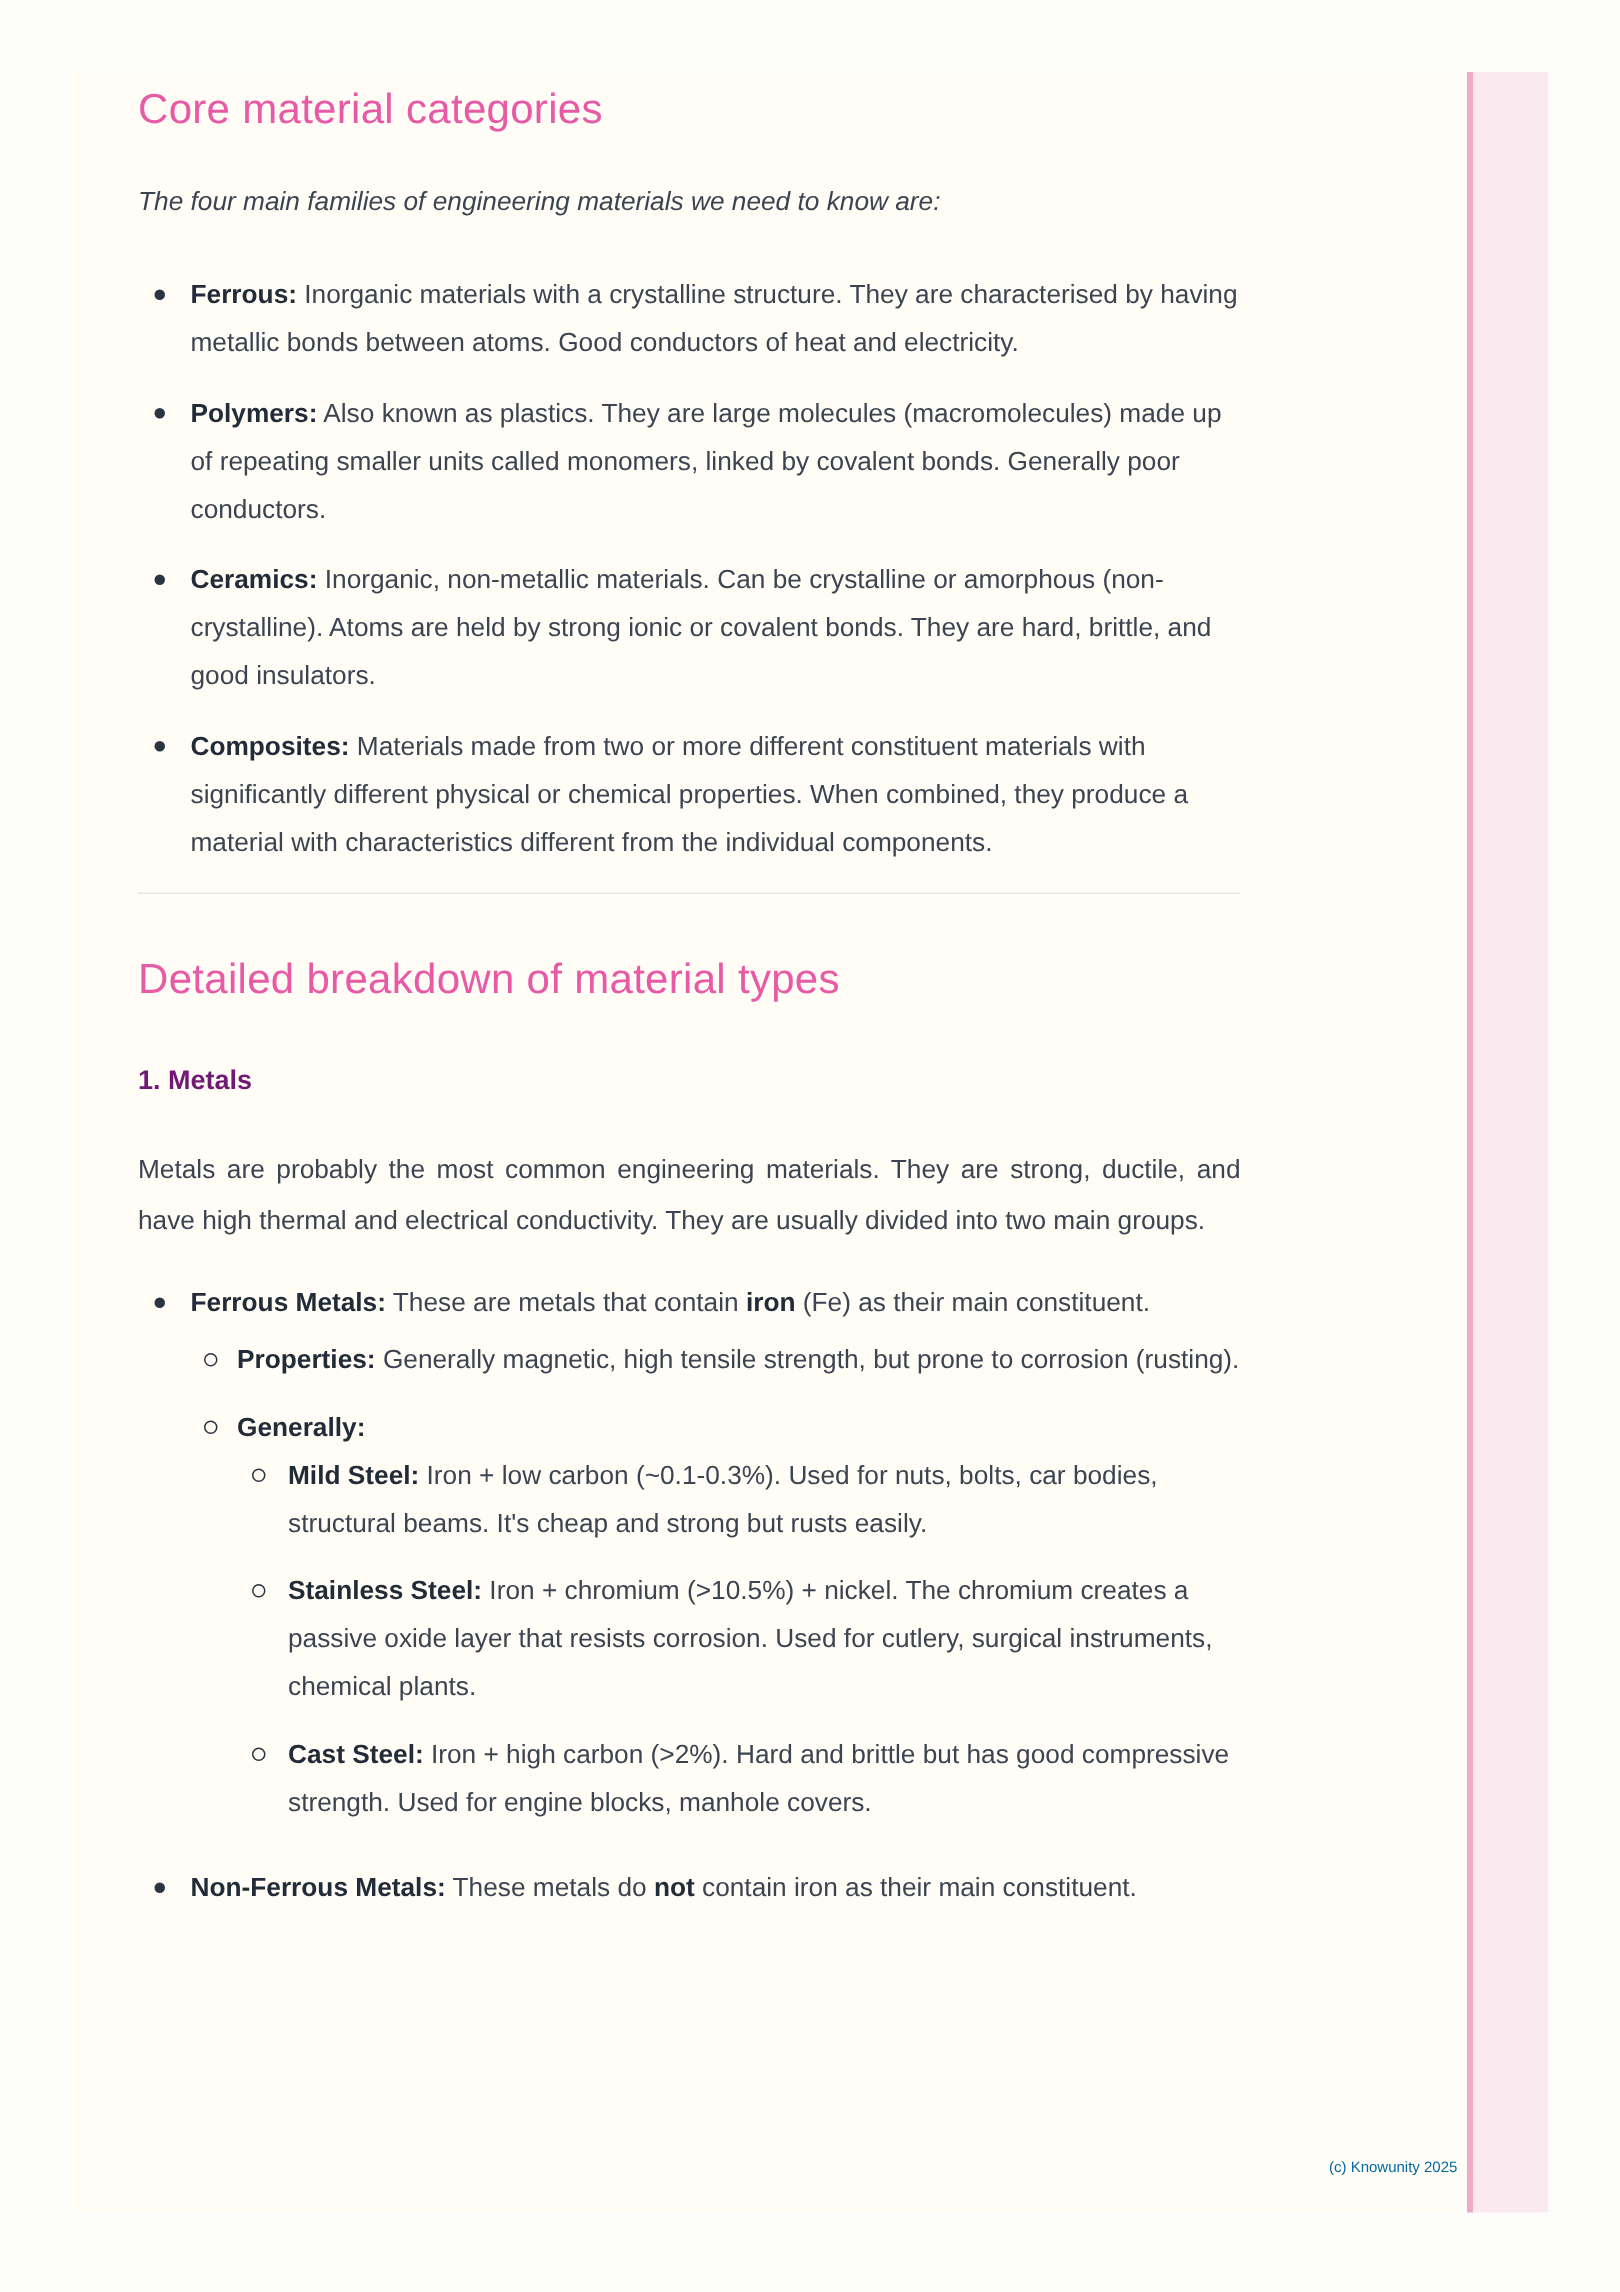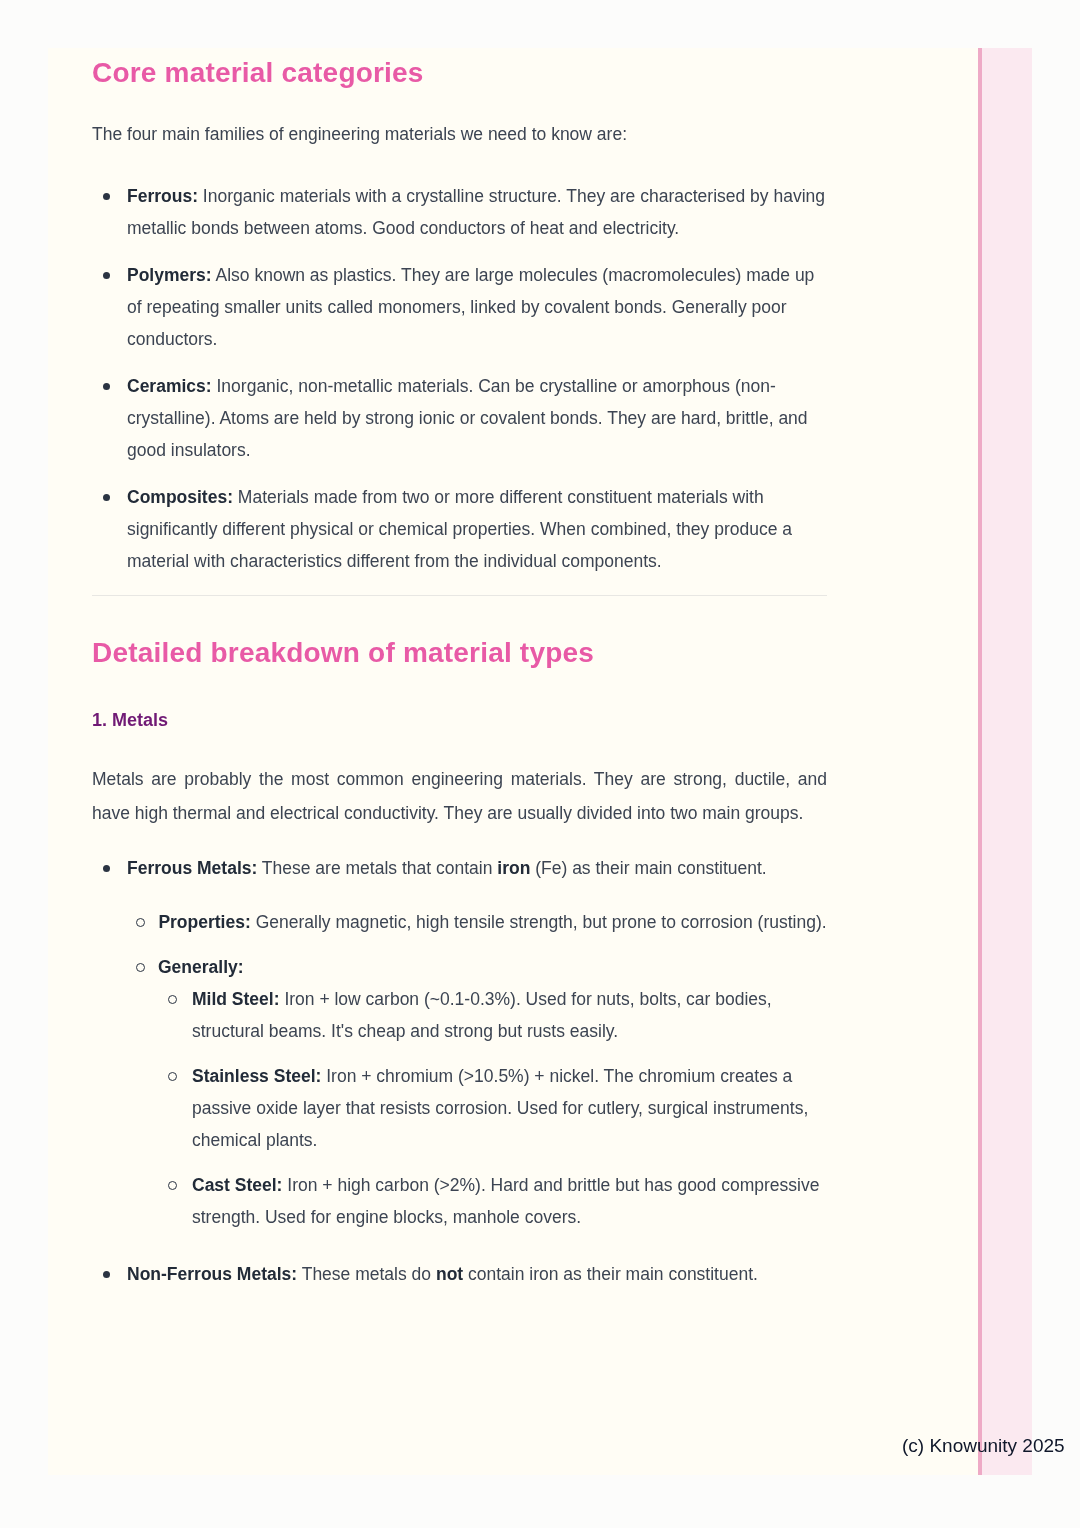--- a/index.html
+++ b/index.html
@@ -25,40 +25,40 @@
   }
   .content {
     position: absolute;
     left: 44px; top: 8px;
     width: 735px;
   }
   h2 {
     margin: 0;
     font-size: 28px;
     line-height: 34px;
-    font-weight: 700;
+    font-weight: 400;
     letter-spacing: 0.2px;
     color: #e85aa6;
   }
   h2.second { margin-top: 40px; color: #e85aa6; }
   h3 {
     margin: 36px 0 0 0;
     font-size: 18px;
     line-height: 28px;
     font-weight: 700;
     color: #701a75;
   }
   p, .row {
     font-size: 17.5px;
     line-height: 32px;
     color: #3c4452;
     margin: 0;
   }
   .b { font-weight: 700; color: #222b38; }
-  p.intro { margin: 28px 0 30px 0; }
+  p.intro { margin: 28px 0 30px 0; font-style: italic; }
   p.lead  { margin: 28px 0 0 0; line-height: 34px; text-align: justify; }
   .list-core .row { margin-bottom: 15px; }
   .row { position: relative; }
   .r1 { padding-left: 35px; }
   .r2 { padding-left: 66px; }
   .r3 { padding-left: 100px; }
   .row::before {
     content: "";
     position: absolute;
     border-radius: 50%;
@@ -71,38 +71,37 @@
   .r2::before, .r3::before {
     width: 7px; height: 7px;
     border: 1.5px solid #2b3442;
     background: transparent;
     top: 12px;
   }
   .r2::before { left: 44px; }
   .r3::before { left: 76px; }
   .justify { text-align: justify; }
   .mt-ferrous    { margin-top: 22px; }
-  .mt-sub        { margin-top: 22px; text-align: center; }
+  .mt-sub        { margin-top: 6px; }
   .mt-sub-small  { margin-top: 13px; }
   .mt-none       { margin-top: 0; }
   .mt-nonferrous { margin-top: 25px; }
   hr.divider {
     border: none;
     border-top: 1px solid #e8e7e3;
     margin: 18px 0 0 0;
     width: 100%;
   }
   .watermark {
     position: absolute;
     left: 886px; top: 1437px;
-    font-size: 19px;
+    font-size: 10px;
     line-height: 18px;
-    color: #0f172a;
+    color: #0369a1;
     z-index: 5;
-    margin-left: 16px;
   }
 </style>
 </head>
 <body>
 
 <div class="card">
   <div class="edge-stripe"></div>
 
   <div class="content">
 

